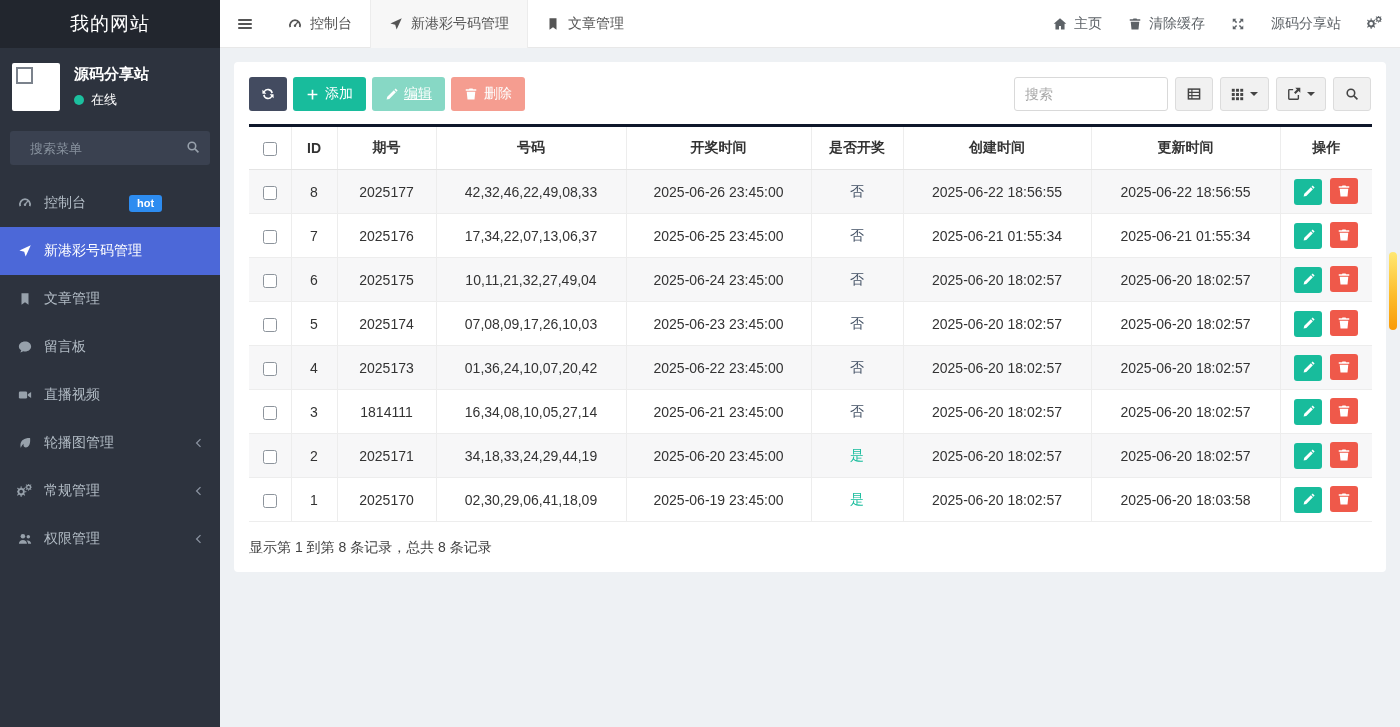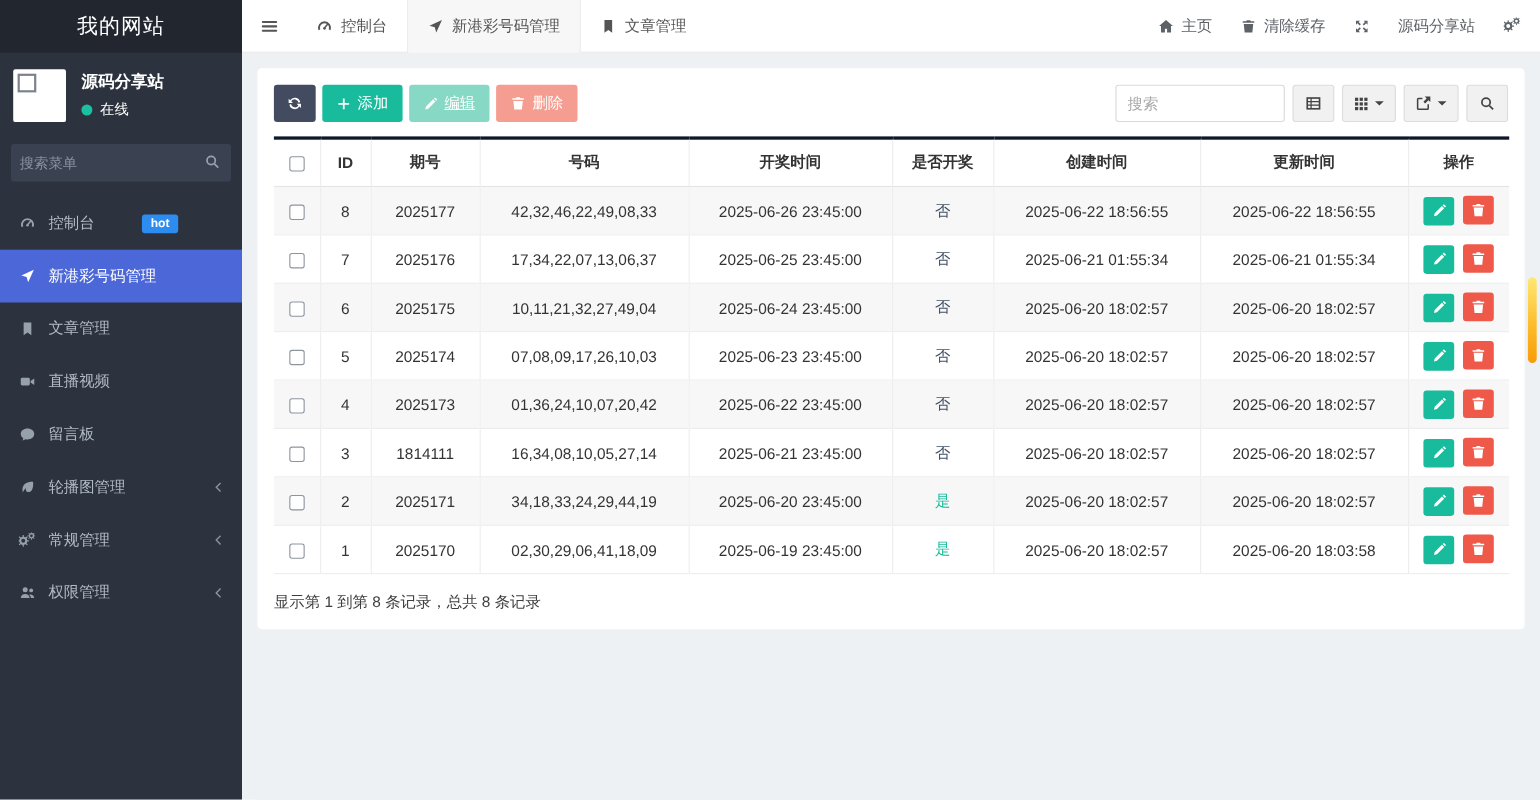--- a/index.html
+++ b/index.html
@@ -10,21 +10,21 @@
   
   .sidebar { width:220px; flex-shrink:0; background:#2d333e; display:flex; flex-direction:column; }
   .logo { height:48px; background:#22262e; color:#fff; font-size:19px; display:flex; align-items:center; justify-content:center; letter-spacing:1px; }
   .userpanel { display:flex; padding:15px 12px 8px; gap:14px; align-items:center; }
   .avatar { width:48px; height:48px; background:#fff; border-radius:2px; position:relative; flex-shrink:0; }
   .avatar::after { content:""; position:absolute; left:4px; top:4px; width:13px; height:13px; border:2px solid #7b828c; }
   .user-name { font-size:15px; font-weight:bold; color:#fff; }
   .user-status { font-size:13px; color:#fff; display:flex; align-items:center; gap:7px; margin-top:7px; }
   .dot { width:10px; height:10px; border-radius:50%; background:#1cc09f; }
   .side-search { margin:12px 10px 14px; position:relative; }
-  .side-search input { width:100%; height:34px; background:#3a4150; border:none; border-radius:3px; color:#cfd6dd; padding:0 32px 0 8px; font-size:13px; outline:none; }
+  .side-search input { width:100%; height:34px; background:#3a4150; border:none; border-radius:3px; color:#cfd6dd; padding:0 32px 0 20px; font-size:13px; outline:none; }
   .side-search input::placeholder { color:#88929e; }
   .side-search .sicon { position:absolute; right:10px; top:9px; color:#98a1ac; font-size:15px; line-height:1; }
   .menu { flex:1; }
   .menu-item { height:48px; display:flex; align-items:center; padding:0 15px; font-size:14px; color:#b2bcc5; cursor:pointer; }
   .mi-icon { width:19px; margin-right:10px; color:#97a1ab; display:inline-flex; justify-content:center; font-size:15px; }
   .mi-label { }
   .mi-badge { background:#2d8cf0; color:#fff; font-size:11px; font-weight:bold; padding:3px 8px; border-radius:3px; margin-left:auto; line-height:1; }
   .mi-chevron { margin-left:auto; color:#8a93a0; display:inline-flex; }
   .menu-item.active { background:#4c68d8; color:#fff; }
   .menu-item.active .mi-icon { color:#fff; }
@@ -133,35 +133,35 @@
               <path d="M4 1.4h8V14.6l-4-2.9-4 2.9z" fill="currentColor"></path>
             </svg>
           </span>
     <span class="mi-label">文章管理</span>
 
     <span class="mi-chevron" hidden=""></span>
   </div>
         <div class="menu-item">
     <span class="mi-icon">
             <svg viewBox="0 0 16 16" width="14" height="14">
+              <path d="M8 1.8C4.1 1.8 1 4.3 1 7.4c0 1.8 1 3.4 2.7 4.4-.1.9-.5 1.7-1.2 2.4 1.3-.1 2.5-.6 3.4-1.3.7.2 1.4.2 2.1.2 3.9 0 7-2.5 7-5.7S11.9 1.8 8 1.8z" fill="currentColor"></path>
+            </svg>
+          </span>
+    <span class="mi-label">留言板</span>
+
+    <span class="mi-chevron" hidden=""></span>
+  </div>
+        <div class="menu-item">
+    <span class="mi-icon">
+            <svg viewBox="0 0 16 16" width="14" height="14">
               <rect x="1" y="4" width="9.4" height="8" rx="1.5" fill="currentColor"></rect>
               <path d="M11.2 7.2L15 4.6v6.8l-3.8-2.6z" fill="currentColor"></path>
             </svg>
           </span>
     <span class="mi-label">直播视频</span>
-
-    <span class="mi-chevron" hidden=""></span>
-  </div>
-        <div class="menu-item">
-    <span class="mi-icon">
-            <svg viewBox="0 0 16 16" width="14" height="14">
-              <path d="M8 1.8C4.1 1.8 1 4.3 1 7.4c0 1.8 1 3.4 2.7 4.4-.1.9-.5 1.7-1.2 2.4 1.3-.1 2.5-.6 3.4-1.3.7.2 1.4.2 2.1.2 3.9 0 7-2.5 7-5.7S11.9 1.8 8 1.8z" fill="currentColor"></path>
-            </svg>
-          </span>
-    <span class="mi-label">留言板</span>
 
     <span class="mi-chevron" hidden=""></span>
   </div>
         <div class="menu-item">
     <span class="mi-icon">
             <svg viewBox="0 0 16 16" width="14" height="14">
               <path d="M13.8 2.2c-6.3-.2-10.5 2.4-11 7.4-.2 2 .4 3.9.4 3.9s.9-2.9 3.3-4.7c-.7 2.1 0 4.2 2.3 4.2 4.1 0 5.6-4.8 5-10.8z" fill="currentColor"></path>
             </svg>
           </span>
     <span class="mi-label">轮播图管理</span>

